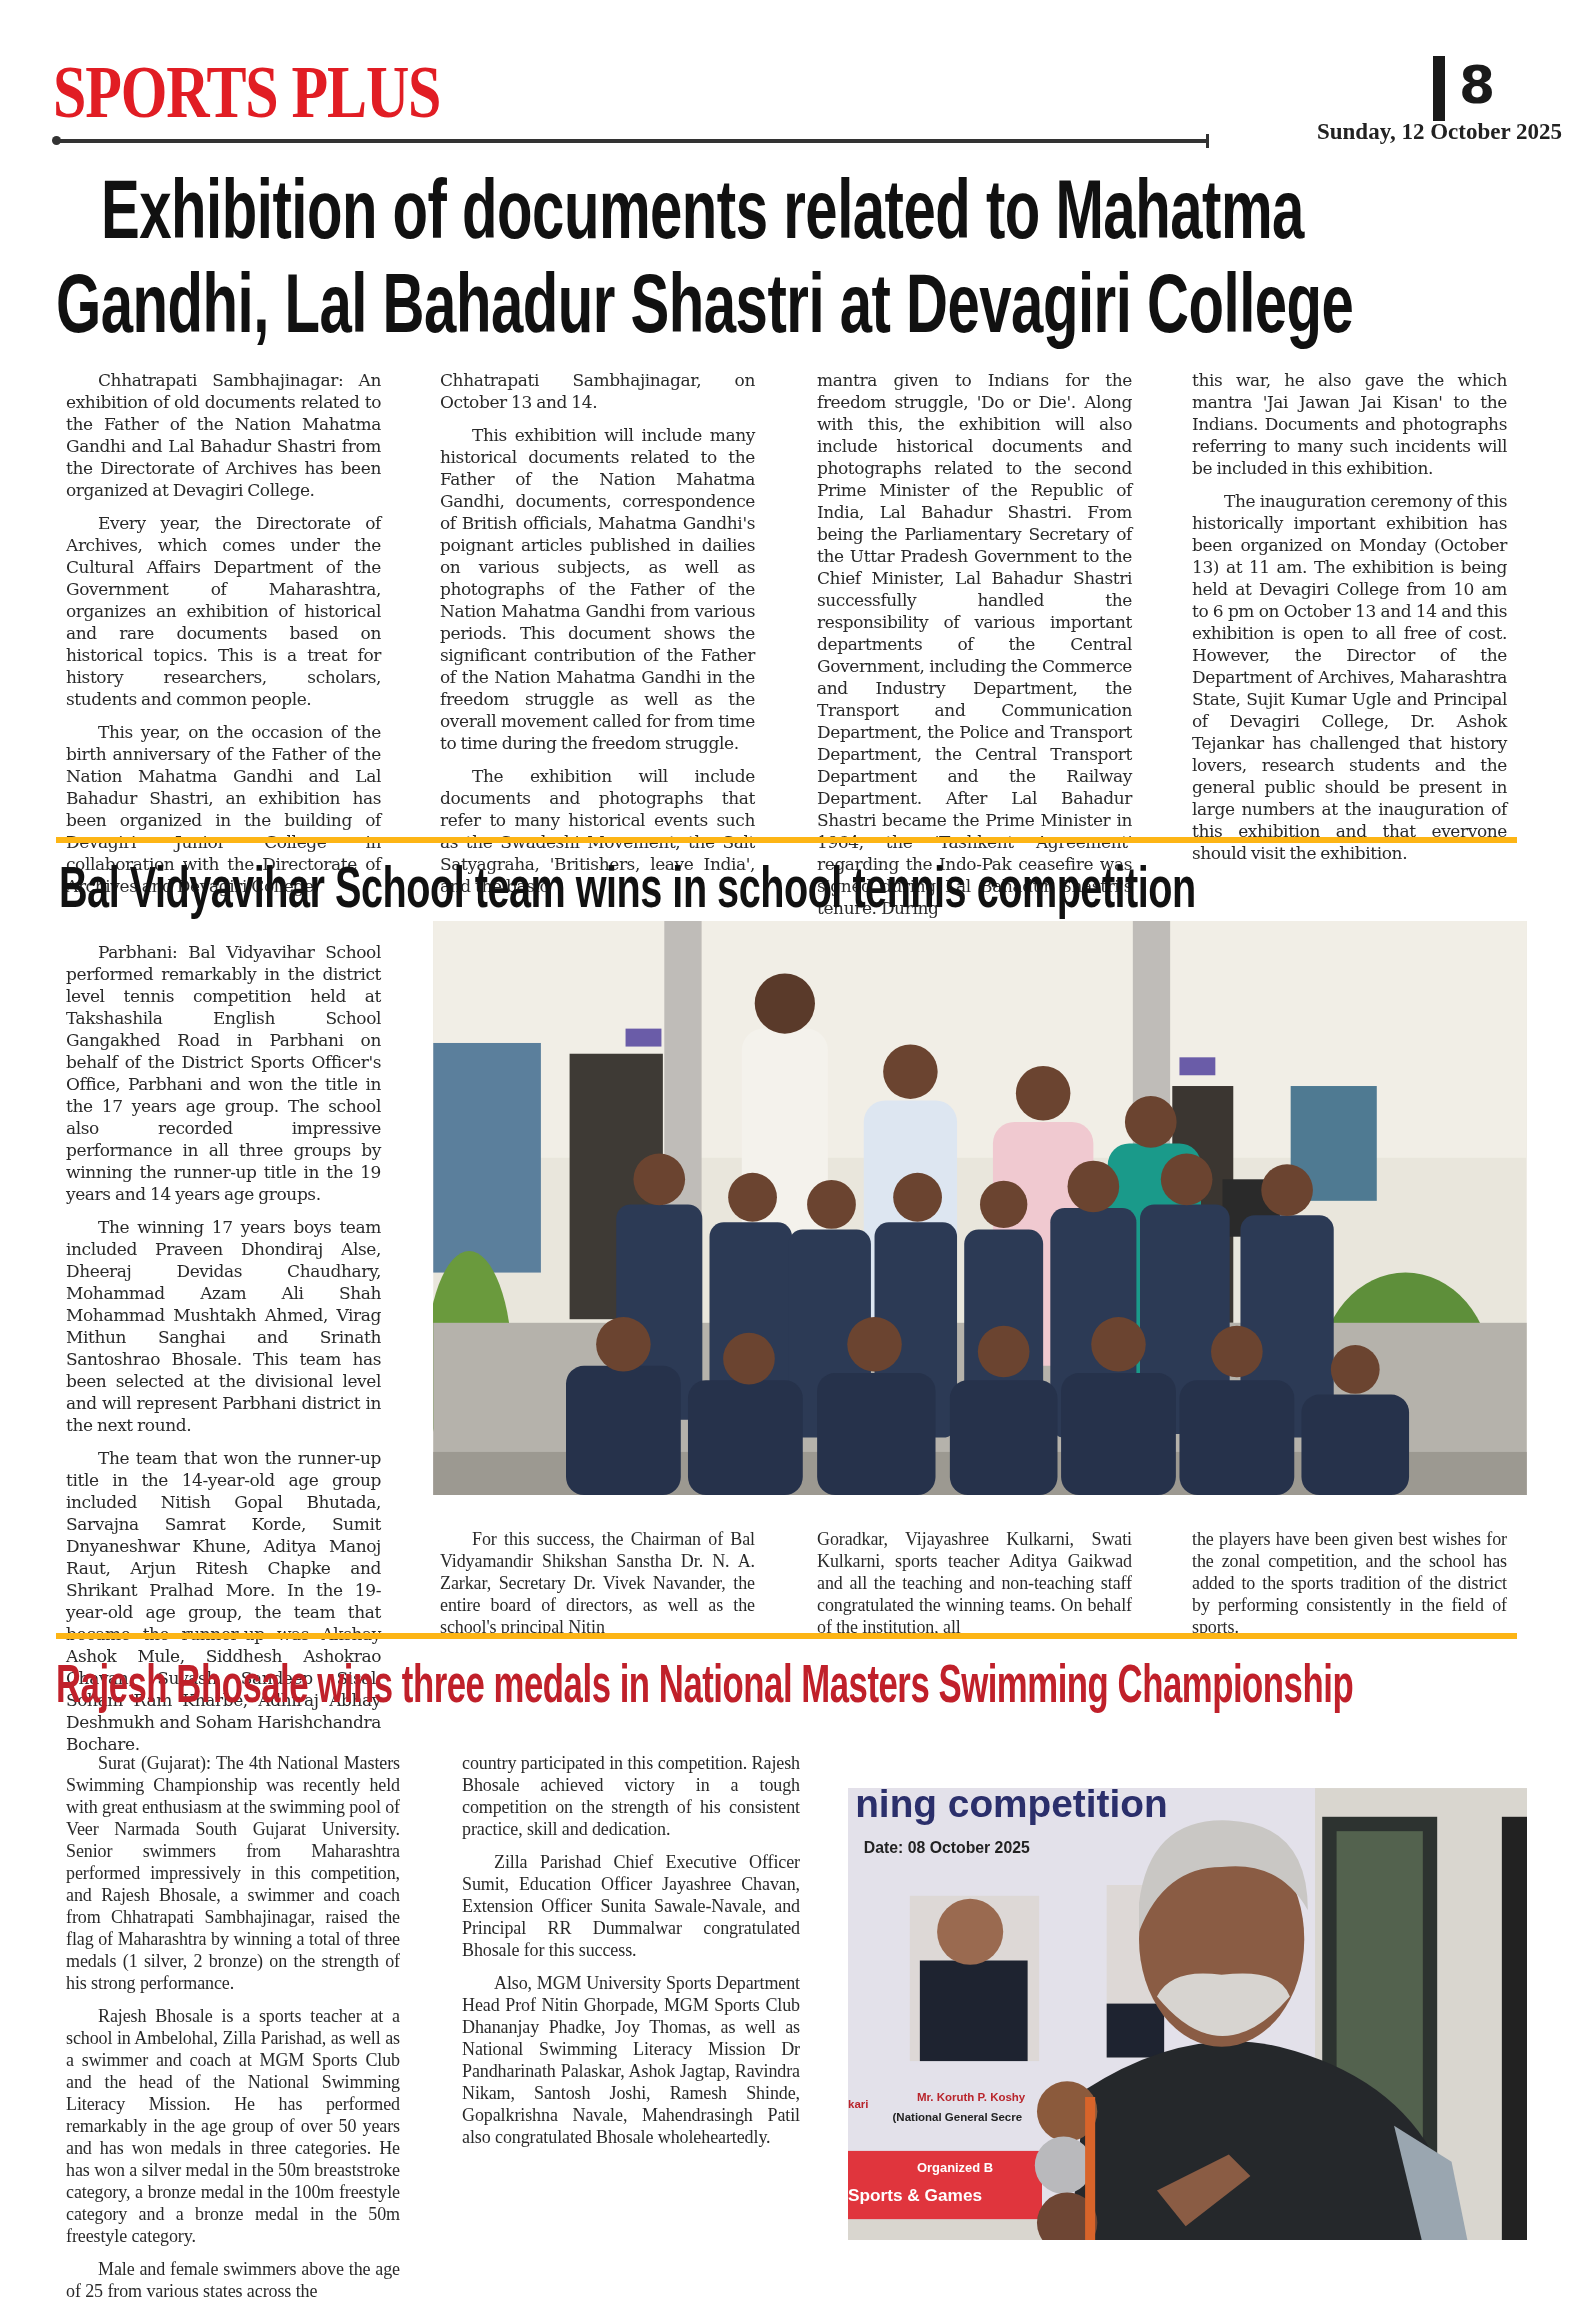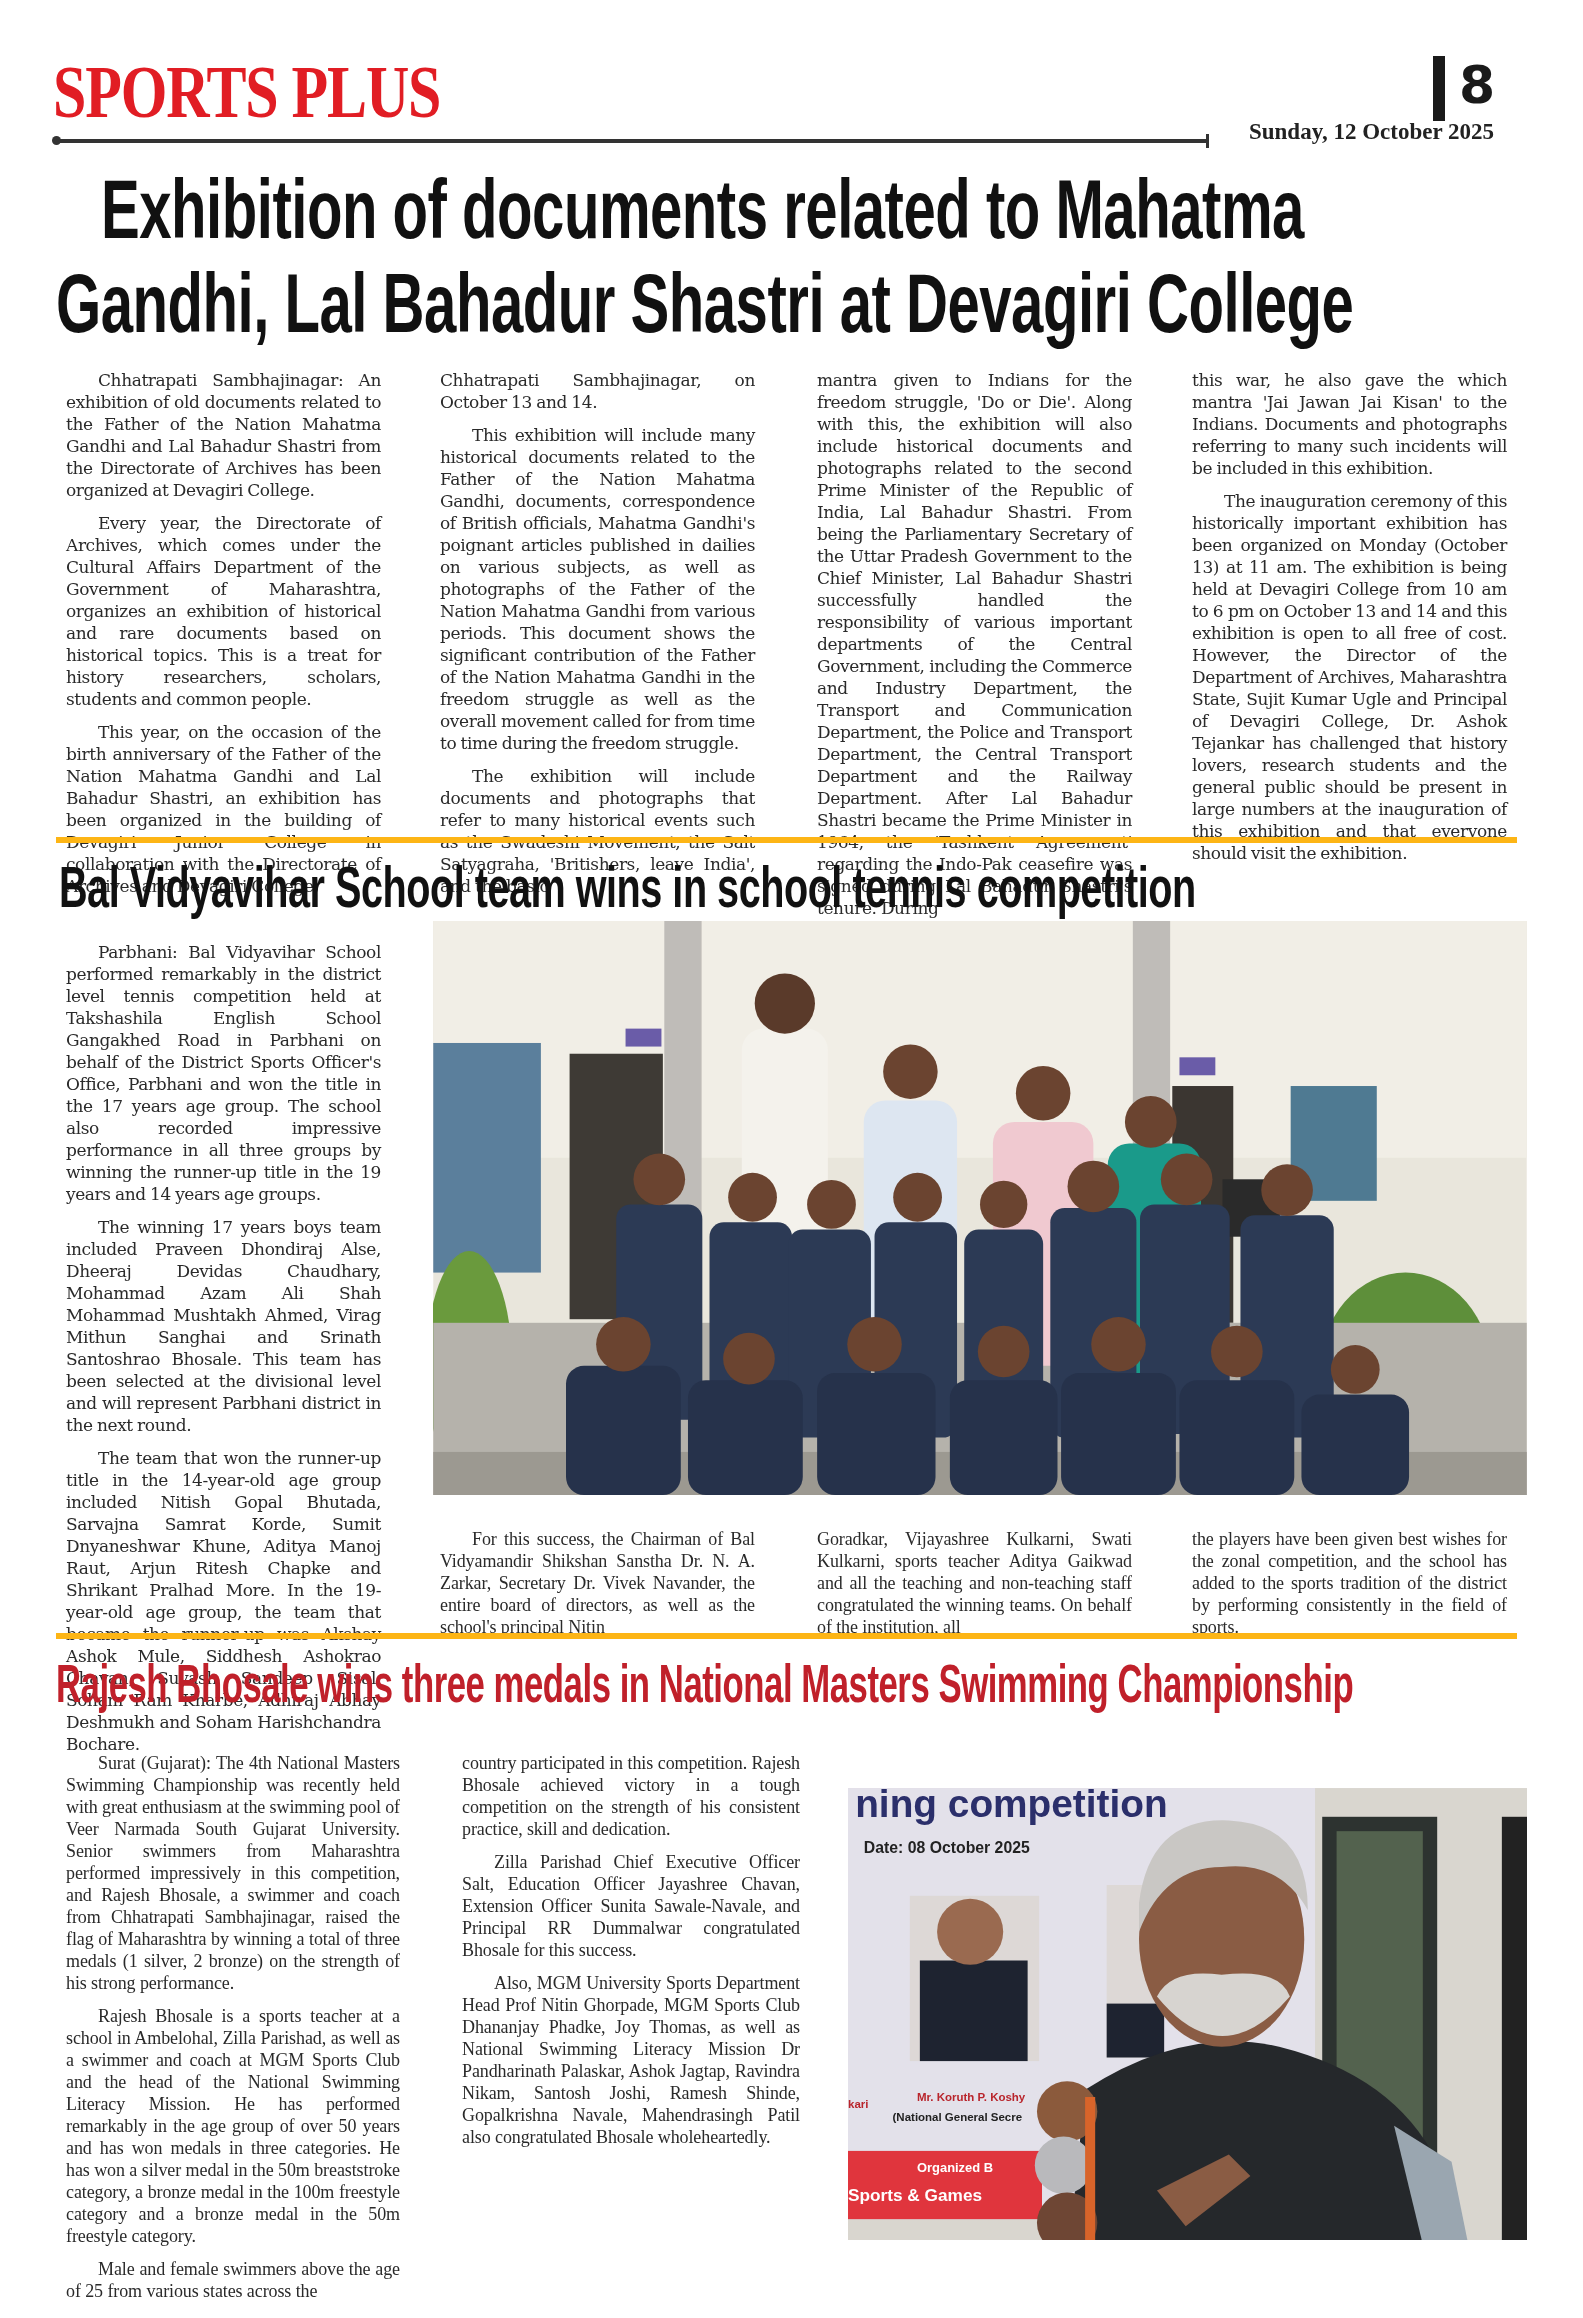--- a/index.html
+++ b/index.html
@@ -14,21 +14,21 @@
   }
   .rule-line { left: 55px; top: 139px; width: 1153px; height: 3.6px; background: #333; }
   .rule-dot { left: 52px; top: 136px; width: 9.3px; height: 9.3px; border-radius: 50%; background: #333; }
   .rule-tick { left: 1206px; top: 134px; width: 2.9px; height: 13.6px; background: #333; }
   .page-bar { left: 1433px; top: 56px; width: 11.5px; height: 65px; background: #1a1a1a; }
   .page-num {
     left: 1459px; top: 57px; font-family: "DejaVu Sans", sans-serif; font-weight: bold;
     font-size: 52px; line-height: 57px; color: #1a1a1a;
   }
   .date-line {
-    left: 1249px; top: 119px; font-family: "Liberation Serif", serif; font-weight: bold;
+    left: 1317px; top: 119px; font-family: "Liberation Serif", serif; font-weight: bold;
     font-size: 23px; line-height: 26px; color: #222; white-space: nowrap;
   }
   
   .headline {
     font-family: "Liberation Sans", "DejaVu Sans", sans-serif; font-weight: bold;
     white-space: nowrap; transform-origin: left top; letter-spacing: -0.7px;
   }
   .h1-line1 { left: 101px; top: 167px; font-size: 83px; line-height: 86px; color: #111; transform: scaleX(0.70); }
   .h1-line2 { left: 56px; top: 261px; font-size: 83px; line-height: 86px; color: #111; transform: scaleX(0.70); }
   .h2 { left: 59px; top: 856px; font-size: 57px; line-height: 62px; color: #111; transform: scaleX(0.695); }
@@ -172,21 +172,21 @@
 
 <div class="abs headline h3">Rajesh Bhosale wins three medals in National Masters Swimming Championship</div>
 
 <div class="abs col col-narrow" style="left:55px; top:1741px; width:356px;">
   <p>Surat (Gujarat): The 4th National Masters Swimming Championship was recently held with great enthusiasm at the swimming pool of Veer Narmada South Gujarat University. Senior swimmers from Maharashtra performed impressively in this competition, and Rajesh Bhosale, a swimmer and coach from Chhatrapati Sambhajinagar, raised the flag of Maharashtra by winning a total of three medals (1 silver, 2 bronze) on the strength of his strong performance.</p>
   <p>Rajesh Bhosale is a sports teacher at a school in Ambelohal, Zilla Parishad, as well as a swimmer and coach at MGM Sports Club and the head of the National Swimming Literacy Mission. He has performed remarkably in the age group of over 50 years and has won medals in three categories. He has won a silver medal in the 50m breaststroke category, a bronze medal in the 100m freestyle category and a bronze medal in the 50m freestyle category.</p>
   <p>Male and female swimmers above the age of 25 from various states across the</p>
 </div>
 <div class="abs col col-narrow" style="left:451px; top:1741px; width:360px;">
   <p class="cont">country participated in this competition. Rajesh Bhosale achieved victory in a tough competition on the strength of his consistent practice, skill and dedication.</p>
-  <p>Zilla Parishad Chief Executive Officer Salt, Education Officer Jayashree Chavan, Extension Officer Sunita Sawale-Navale, and Principal RR Dummalwar congratulated Bhosale for this success.</p>
+  <p>Zilla Parishad Chief Executive Officer Sumit, Education Officer Jayashree Chavan, Extension Officer Sunita Sawale-Navale, and Principal RR Dummalwar congratulated Bhosale for this success.</p>
   <p>Also, MGM University Sports Department Head Prof Nitin Ghorpade, MGM Sports Club Dhananjay Phadke, Joy Thomas, as well as National Swimming Literacy Mission Dr Pandharinath Palaskar, Ashok Jagtap, Ravindra Nikam, Santosh Joshi, Ramesh Shinde, Gopalkrishna Navale, Mahendrasingh Patil also congratulated Bhosale wholeheartedly.</p>
 </div>
 
 <div class="abs photo" style="left:848px; top:1788px; width:679px; height:452px;">
   <svg width="679" height="516" viewBox="0 0 945 718">
     <rect x="0" y="0" width="945" height="718" fill="#d9d6cf"></rect>
     <rect x="0" y="0" width="650" height="600" fill="#e3e1ea"></rect>
     <rect x="660" y="40" width="160" height="600" fill="#2d3330"></rect>
     <rect x="680" y="60" width="120" height="560" fill="#53624e"></rect>
     <rect x="910" y="40" width="35" height="680" fill="#222"></rect>

